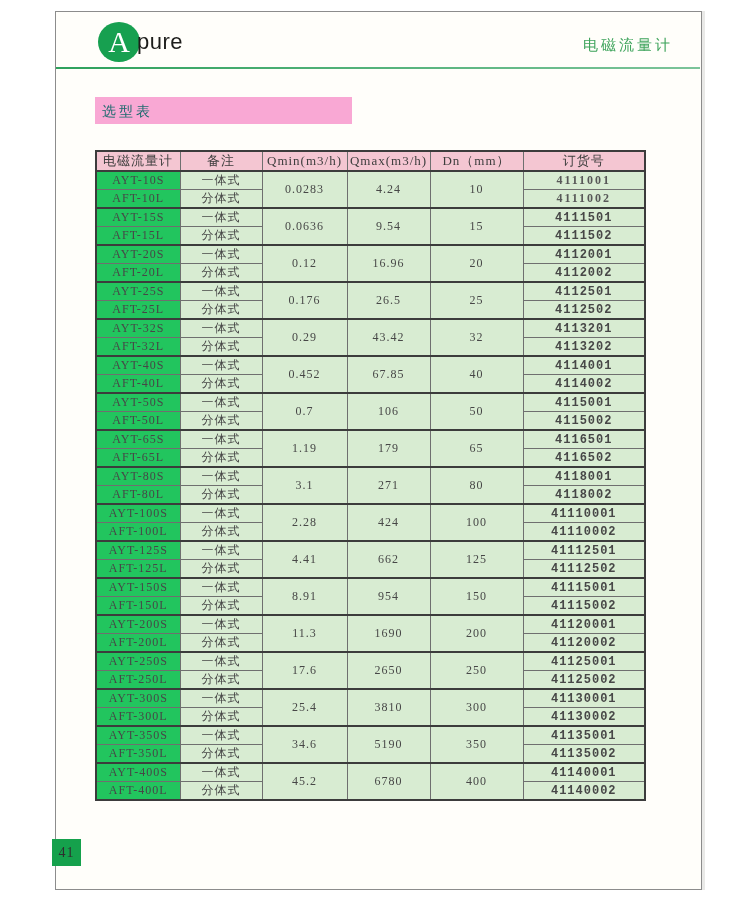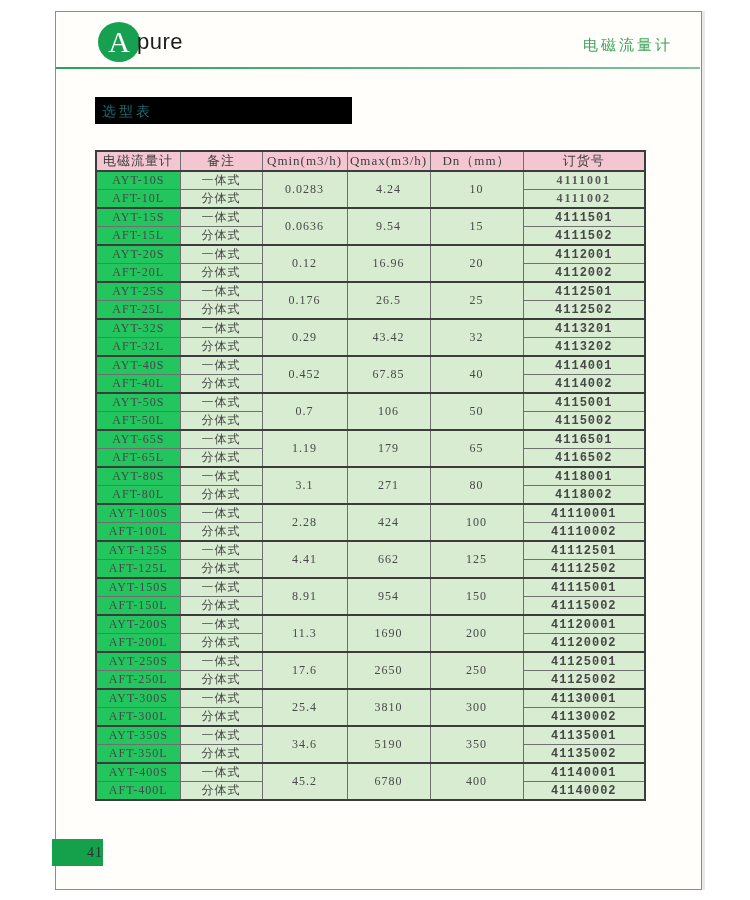--- a/index.html
+++ b/index.html
@@ -28,21 +28,21 @@
     position:absolute;left:583px;top:36px;color:#3fa45c;
     font-size:15px;letter-spacing:3px;font-weight:500;
   }
   .header-line{
     position:absolute;left:56px;top:67px;width:644px;height:2px;
     background:linear-gradient(to right,#2ea15c,#7cc49a);
   }
   
   .banner{
     position:absolute;left:95px;top:97px;width:257px;height:27px;
-    background:#000000;
+    background:#f9a8d4;
   }
   .banner-label{
     color:#1f6b6f;font-size:14px;letter-spacing:3px;
     padding-left:7px;line-height:29px;
   }
   
   table.sel{
     position:absolute;left:95px;top:150px;width:549px;
     border-collapse:collapse;table-layout:fixed;
     border:2px solid #3c3c3c;
@@ -70,22 +70,22 @@
   }
   
   .notes{
     position:absolute;left:95px;top:721px;width:582px;
     font-size:15px;color:#222222;letter-spacing:0.5px;
   }
   .notes p{margin:0;line-height:25px;text-indent:26px;}
   .notes p.second{margin-top:17px;}
   
   .page-num{
-    position:absolute;left:52px;top:839px;width:51px;height:27px;
-    background:#15a14c;color:#2e2e2e;text-align:right;line-height:27px;
+    position:absolute;left:52px;top:839px;width:29px;height:27px;
+    background:#15a14c;color:#2e2e2e;text-align:center;line-height:27px;
     font-size:14px;letter-spacing:1px;
   }
 </style>
 </head>
 <body>
 
 <div class="page-frame"></div>
 
 <div class="logo">
   <div class="logo-circle">

